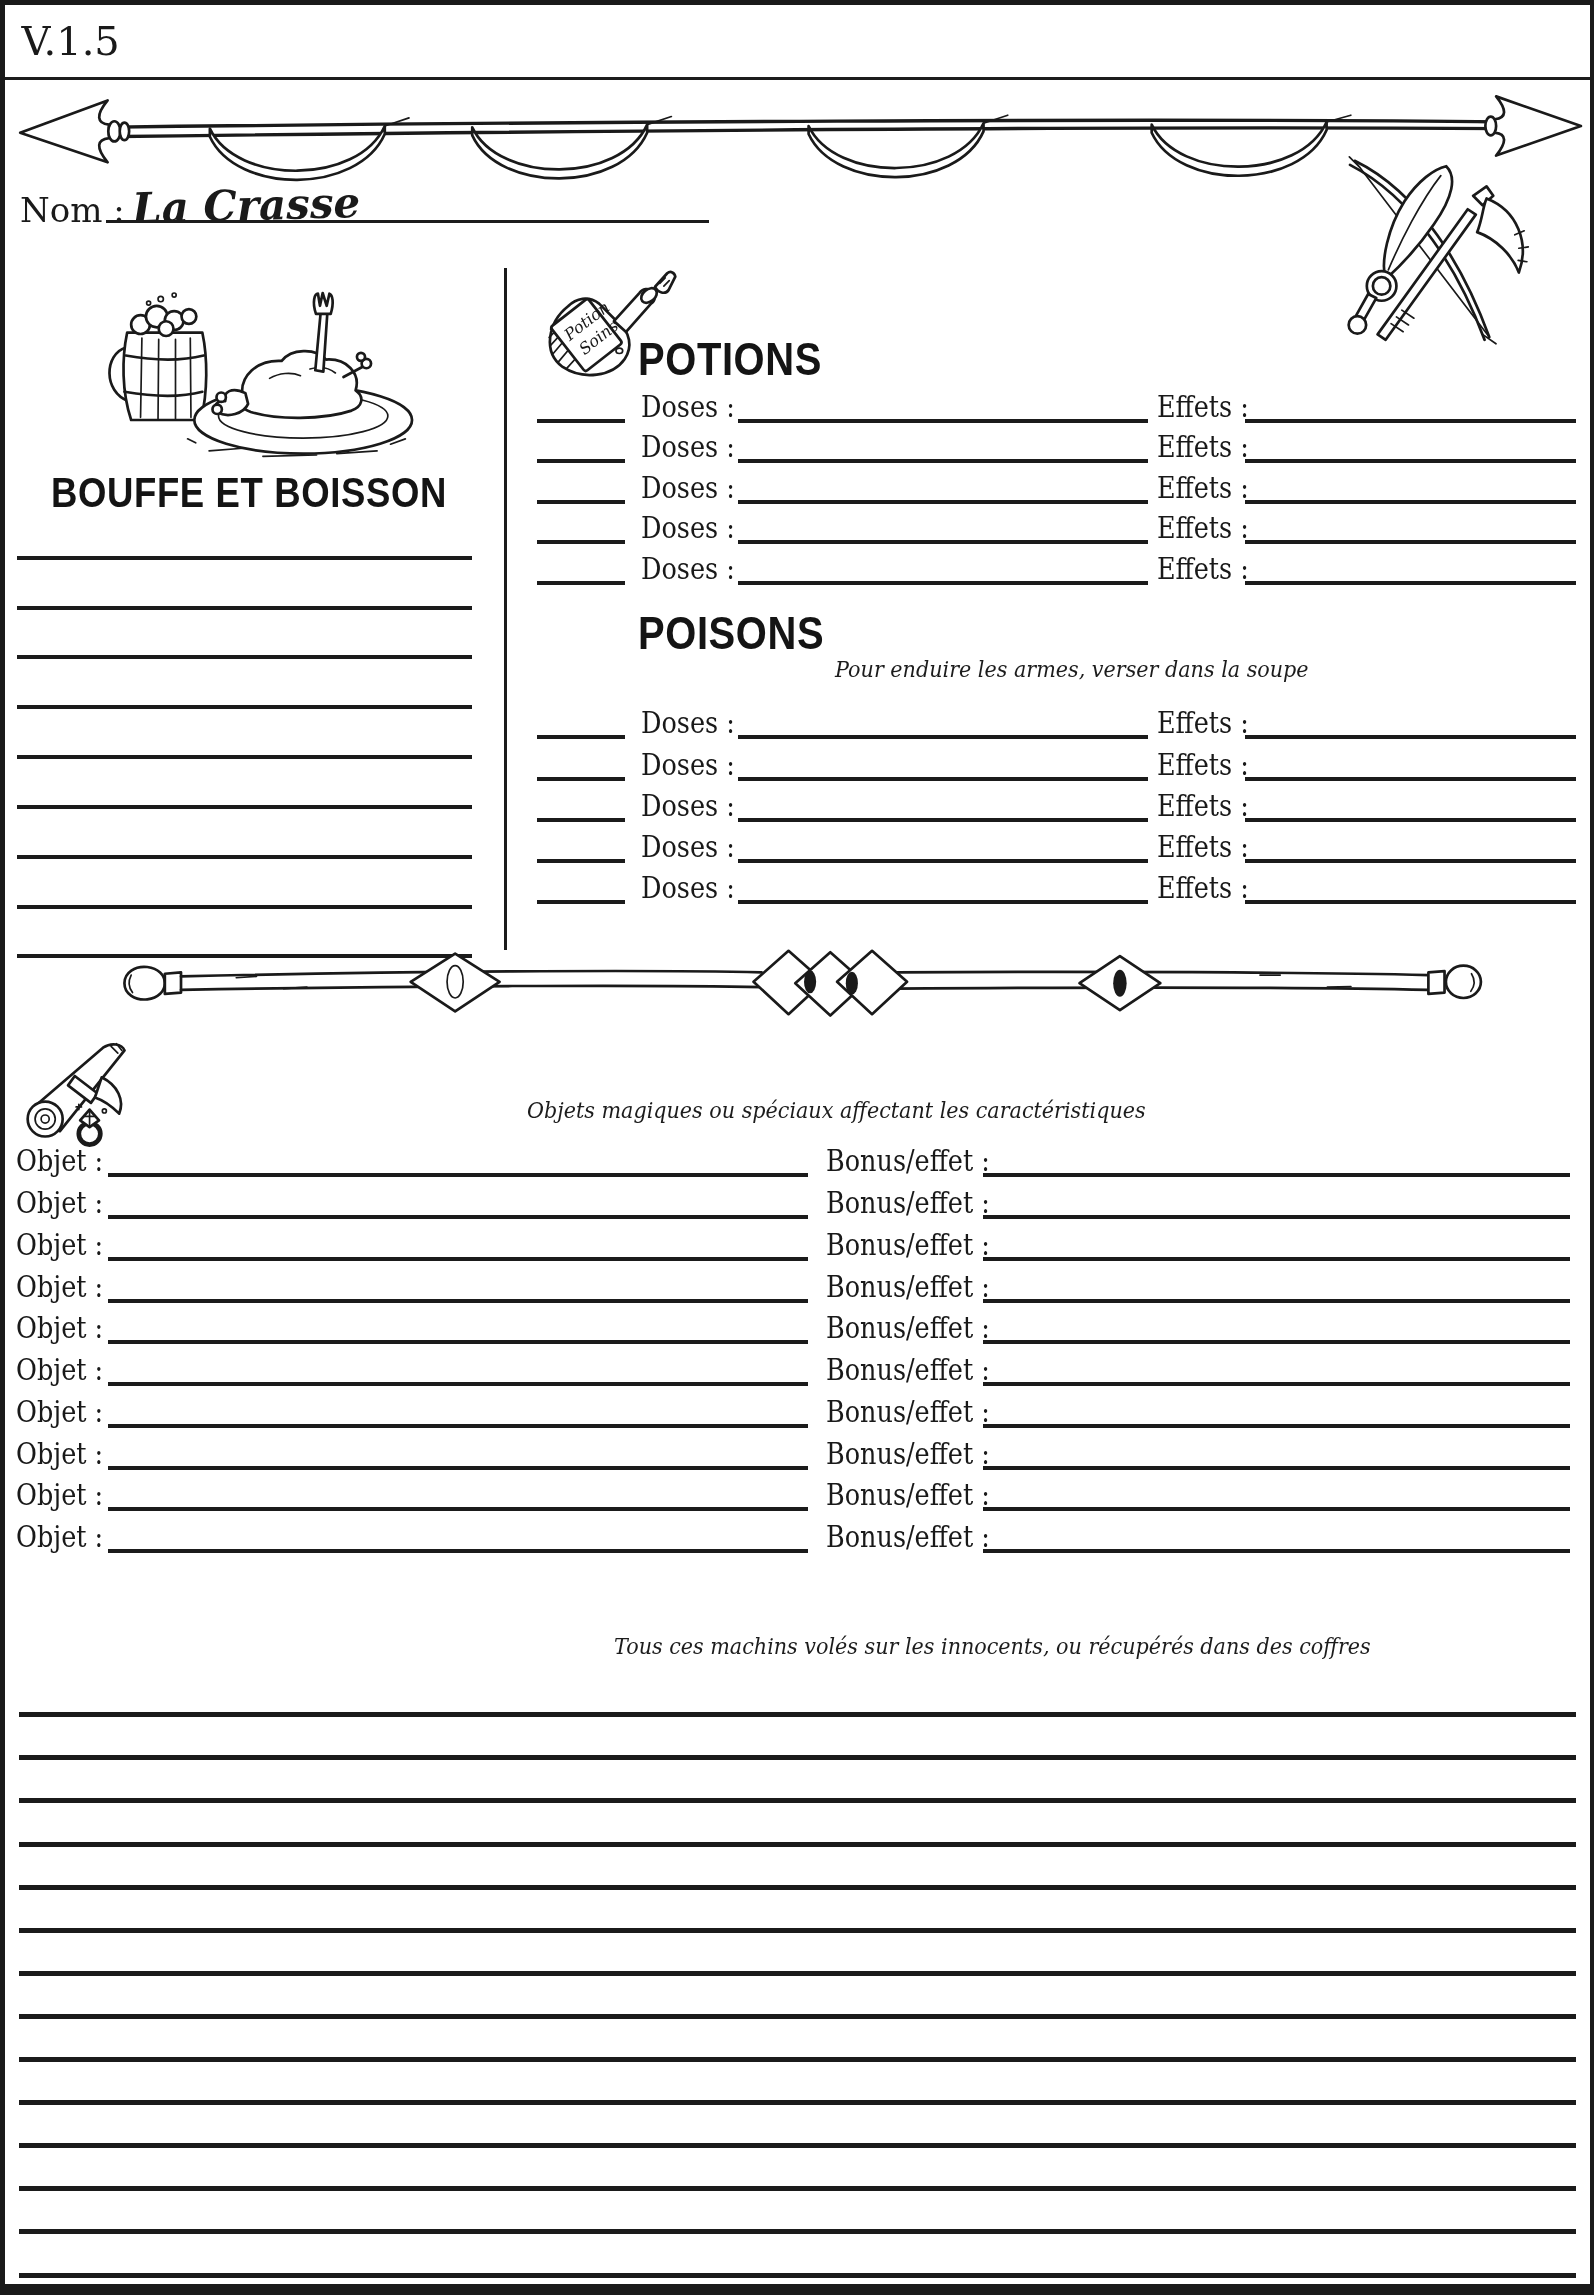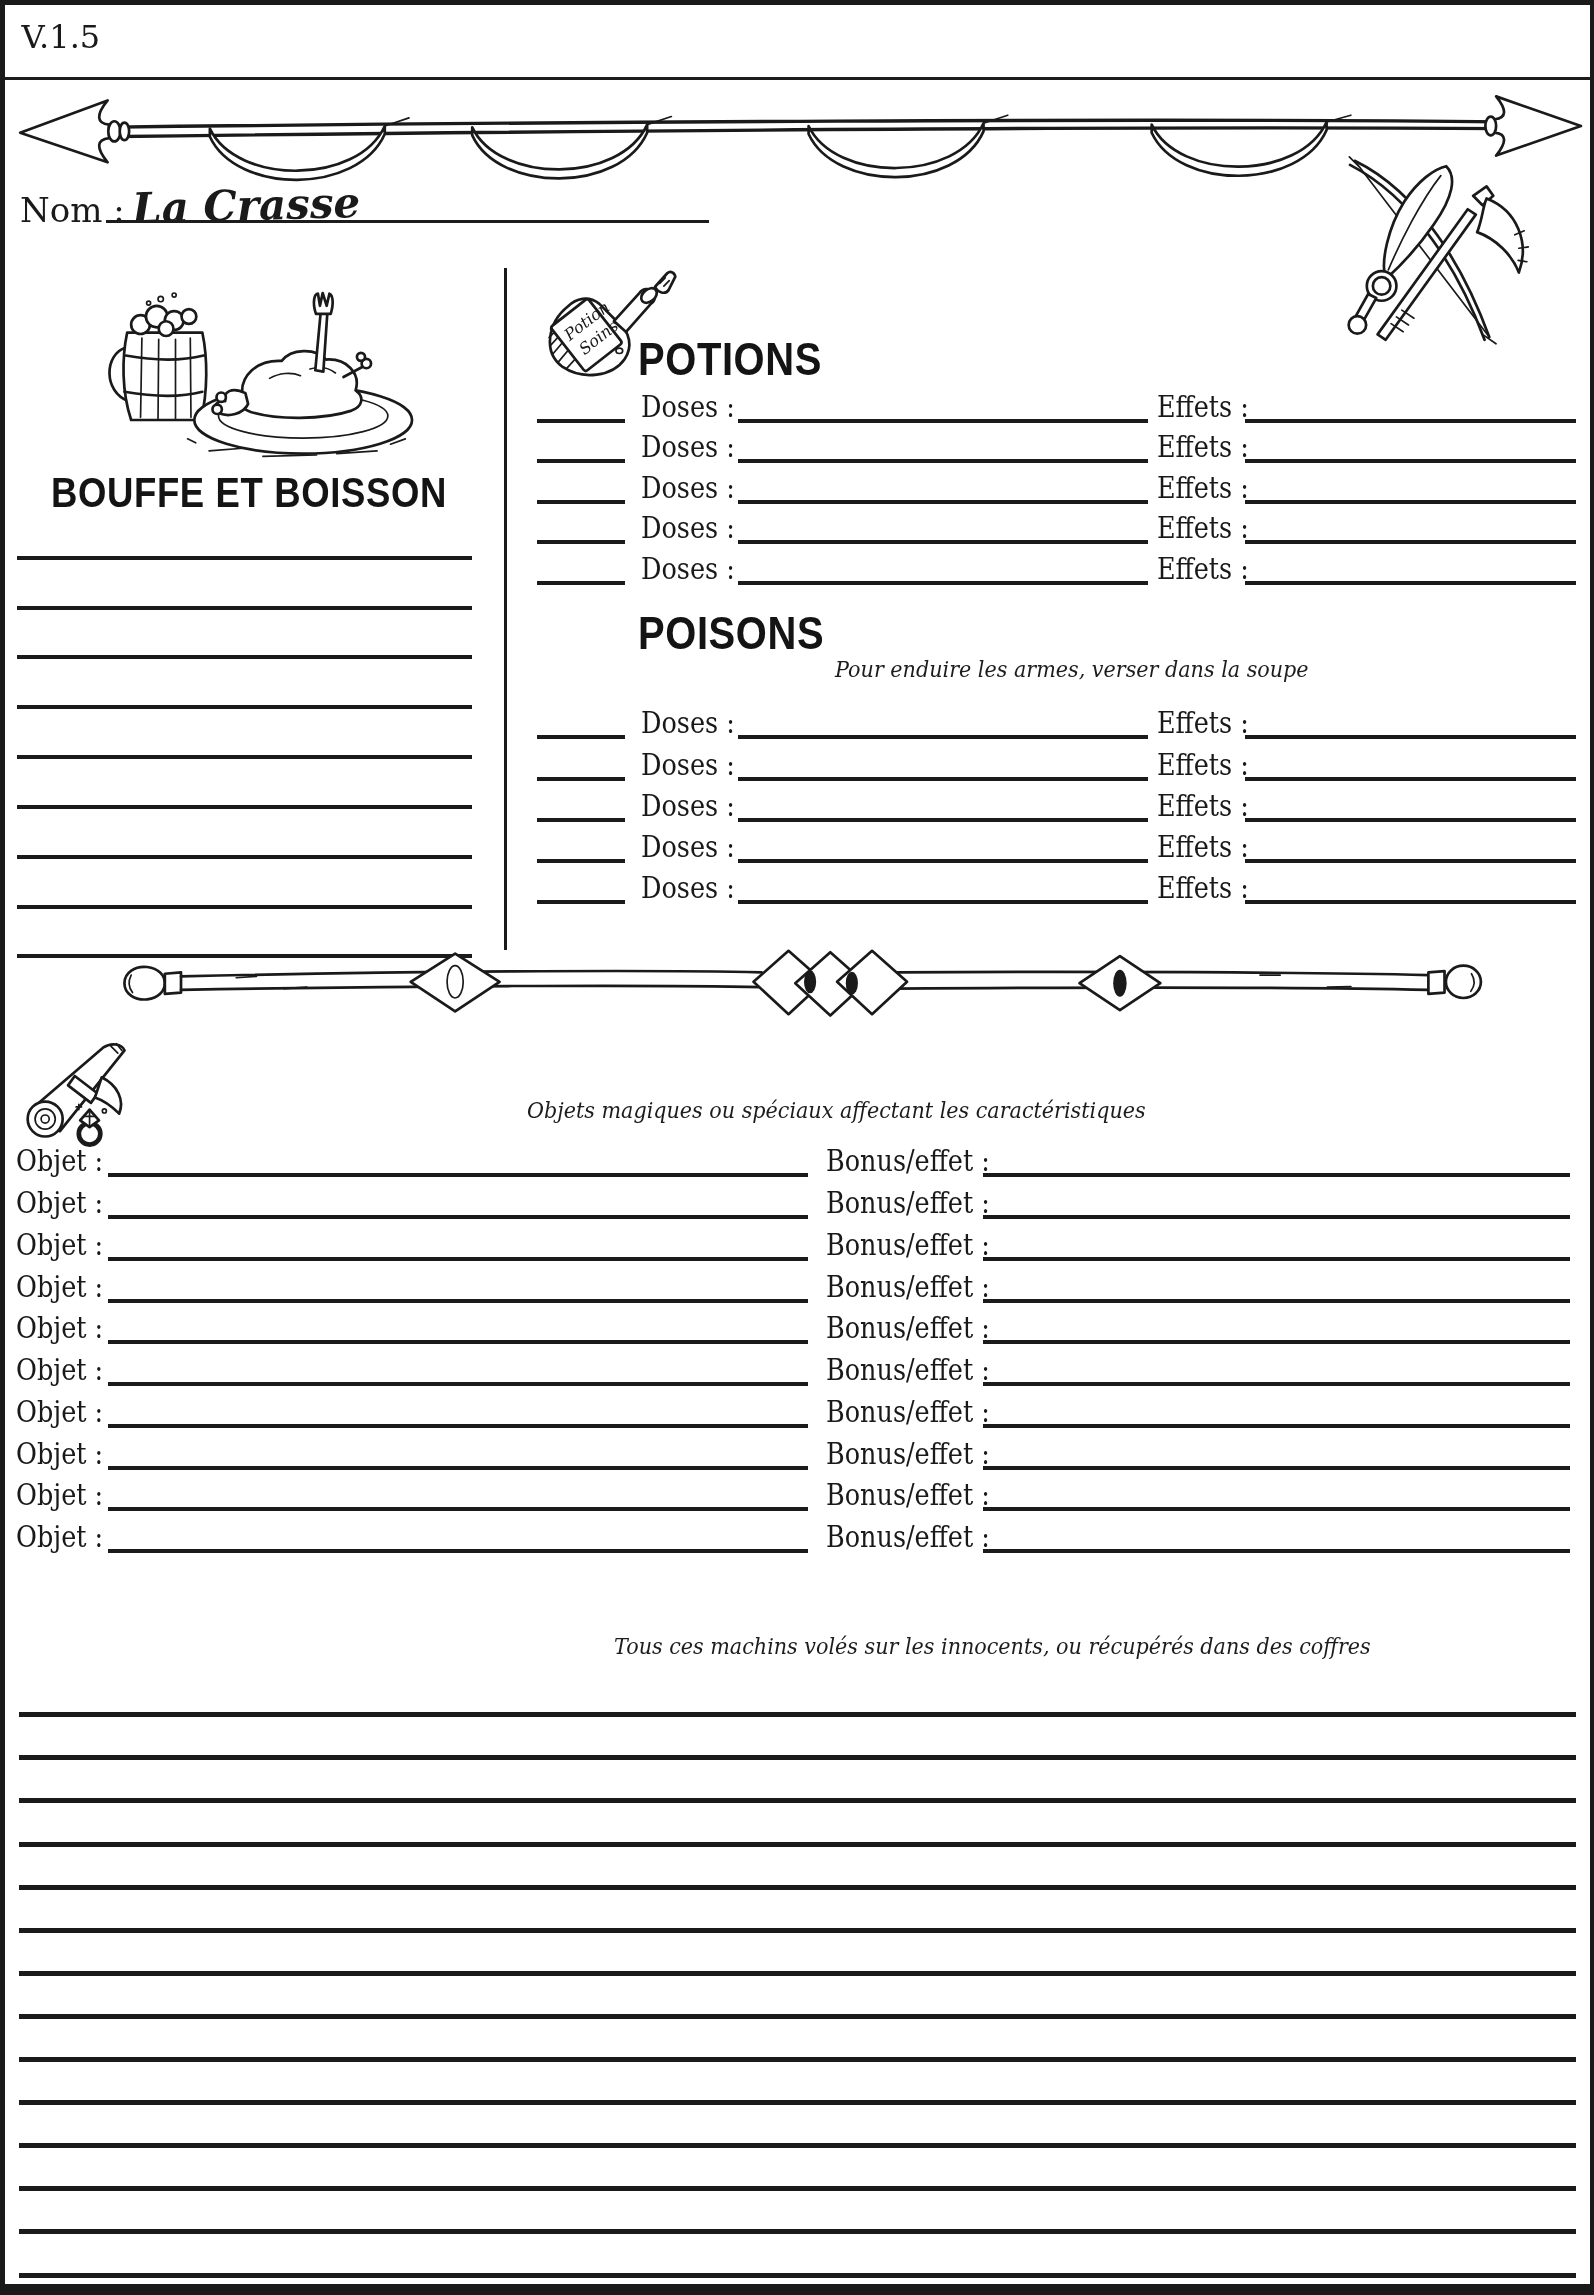--- a/index.html
+++ b/index.html
@@ -2,21 +2,21 @@
 <html style="font-size:10.8px"><head>
 <meta charset="utf-8">
 <style>
   html,body{margin:0;padding:0;background:#888;}
   .page{position:relative;width:1594px;height:2295px;background:#ffffff;overflow:hidden;
         font-family:"DejaVu Serif",serif;color:#1a1a1a;}
   .frame{position:absolute;background:#1a1a1a;}
   .abs{position:absolute;}
   .layer{position:absolute;left:0;top:0;}
   
-  .version{font-family:"DejaVu Serif",serif;font-size:32px;}
+  .version{font-family:"DejaVu Serif",serif;font-size:40px;}
   .title{position:absolute;left:0;top:10.8px;width:100%;text-align:center;
          font-family:"DejaVu Serif",serif;font-weight:bold;font-size:62px;letter-spacing:2.7px;white-space:nowrap;}
   .rule{position:absolute;background:#1c1c1c;}
   .header-font{font-family:"Liberation Sans",sans-serif;font-weight:700;color:#141414;
                white-space:nowrap;transform-origin:left top;display:inline-block;letter-spacing:0.7px;}
   .plabel{position:absolute;bottom:1.3px;font-family:"DejaVu Serif",serif;font-size:30px;line-height:1;
           color:#191919;white-space:nowrap;transform:scaleX(.85);transform-origin:left bottom;}
   .note{position:absolute;font-family:"DejaVu Serif",serif;font-style:italic;font-size:23px;
         color:#1c1c1c;white-space:nowrap;transform:scaleX(.9);transform-origin:left top;}
   .nom-label{position:absolute;left:20px;top:190px;font-size:34px;}

